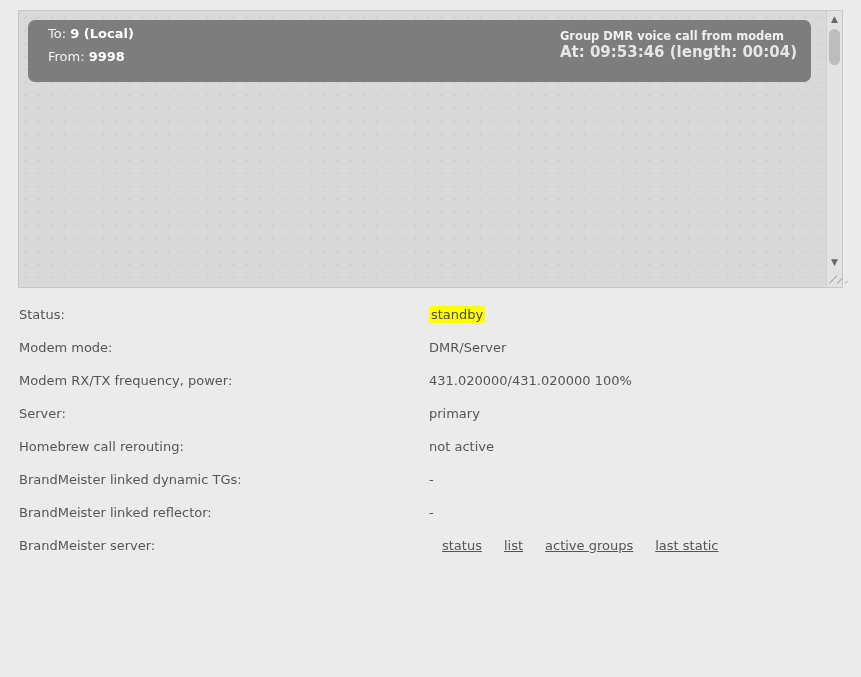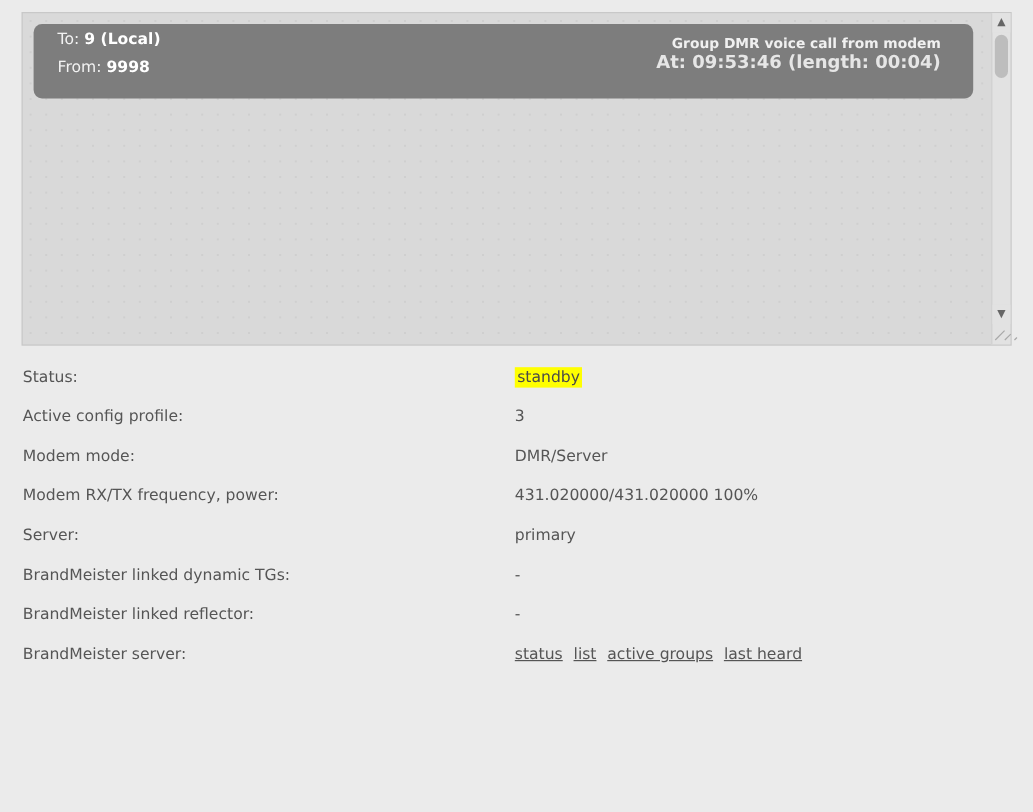--- a/index.html
+++ b/index.html
@@ -47,23 +47,22 @@
     left: 20px;
     top: 2px;
     font-size: 13px;
     line-height: 23px;
     color: #f2f2f2;
   }
   .call-left .lbl { font-weight: normal; }
   .call-left .val { font-weight: bold; color: #ffffff; }
   .call-right {
     position: absolute;
-    right: 27px;
+    right: 14px;
     top: 8px;
-    text-align: right;
     font-size: 11.5px;
     line-height: 16px;
     color: #f0f0f0;
     font-weight: bold;
   }
   .call-right .sub {
     font-size: 15px;
     color: #e6e6e6;
     font-weight: bold;
   }
@@ -142,20 +141,21 @@
   .hl {
     background: #ffff00;
     color: #4a4a4a;
     padding: 1px 2px;
   }
   .links a {
     color: #555555;
     text-decoration: underline;
     margin-right: 9px;
     cursor: pointer;
+    margin-left: 13px;
   }
   .links a:last-child { margin-right: 0; }
 </style>
 </head>
 <body>
 
 <div id="app">
 
   <div class="log-panel">
 
@@ -189,45 +189,45 @@
     </div>
   </div>
 
   <table class="status-table">
     <tbody>
       <tr>
         <td class="col-label">Status:</td>
         <td class="col-value"><span class="hl">standby</span></td>
       </tr>
       <tr>
-        <td class="col-label">Active config profile:</td>
-        <td class="col-value">3</td>
-      </tr>
-      <tr>
         <td class="col-label">Modem mode:</td>
         <td class="col-value">DMR/Server</td>
       </tr>
       <tr>
         <td class="col-label">Modem RX/TX frequency, power:</td>
         <td class="col-value">431.020000/431.020000 100%</td>
       </tr>
       <tr>
         <td class="col-label">Server:</td>
         <td class="col-value">primary</td>
       </tr>
       <tr>
+        <td class="col-label">Homebrew call rerouting:</td>
+        <td class="col-value">not active</td>
+      </tr>
+      <tr>
         <td class="col-label">BrandMeister linked dynamic TGs:</td>
         <td class="col-value">-</td>
       </tr>
       <tr>
         <td class="col-label">BrandMeister linked reflector:</td>
         <td class="col-value">-</td>
       </tr>
       <tr>
         <td class="col-label">BrandMeister server:</td>
         <td class="col-value links">
-          <a>status</a><a>list</a><a>active groups</a><a>last heard</a>
+          <a>status</a><a>list</a><a>active groups</a><a>last static</a>
         </td>
       </tr>
     </tbody>
   </table>
 
 </div>
 
 </body></html>

